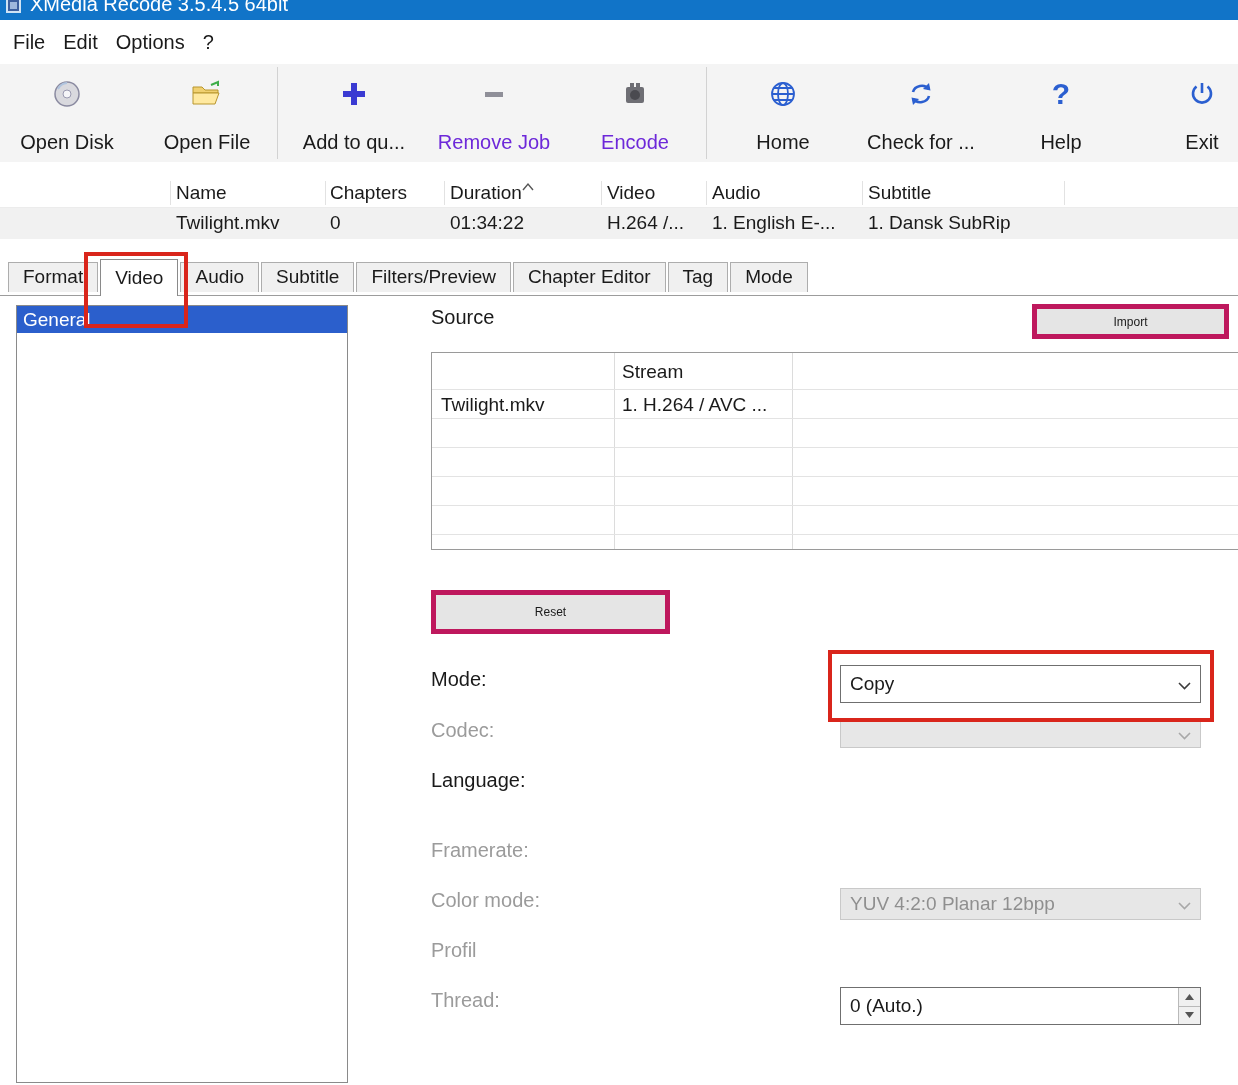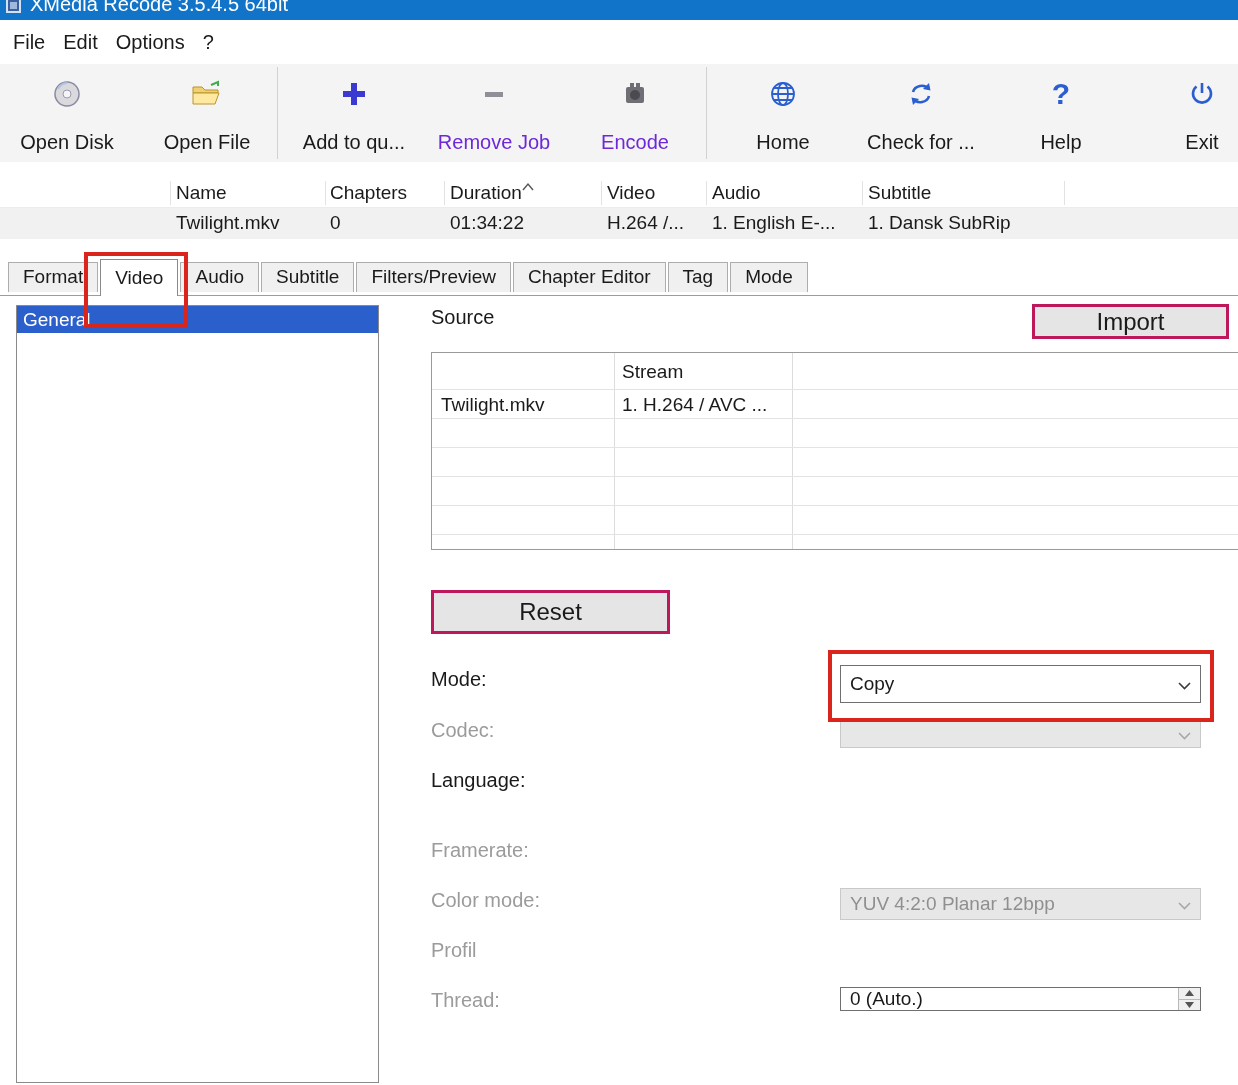--- a/index.html
+++ b/index.html
@@ -33,27 +33,27 @@
   .jl-row{position:absolute;top:30px;left:0;width:100%;height:31px;background:#f1f1f1}
   .jl-c{position:absolute;top:4px;white-space:nowrap}
   .sort-caret{position:absolute;left:521px;top:-4px}
 
   
   .tabstrip{position:absolute;top:258px;left:0;width:100%;height:38px;padding-left:8px;display:flex;align-items:center;background:#fff;border-bottom:1px solid #9c9c9c}
   .tab{position:relative;height:30px;padding:0 14px;display:flex;align-items:center;justify-content:center;font-size:19px;background:#f0f0f0;border:1px solid #adadad;border-bottom:none;margin-right:2px;white-space:nowrap}
   .tab.active{height:37px;background:#fff;border-color:#8a8a8a;margin-bottom:-1px;z-index:2}
 
   
-  .sidebar{position:absolute;left:16px;top:305px;width:363px;height:778px;border:1px solid #8a8a8a;background:#fff}
+  .sidebar{position:absolute;left:16px;top:305px;width:332px;height:778px;border:1px solid #8a8a8a;background:#fff}
   .sidebar-item{height:27px;display:flex;align-items:center;padding-left:6px;font-size:19px}
   .sidebar-item.selected{background:#2b5fcc;color:#fff}
 
   
   .source-label{position:absolute;left:431px;top:306px;font-size:20px}
-  .btn{background:#e5e5e5;border:3px solid #be185d;display:flex;align-items:center;justify-content:center;font-size:24px;cursor:default}
+  .btn{background:#e5e5e5;border:5px solid #be185d;display:flex;align-items:center;justify-content:center;font-size:12px;cursor:default}
   .import-btn{position:absolute;left:1032px;top:304px;width:197px;height:35px}
   .reset-btn{position:absolute;left:431px;top:590px;width:239px;height:44px}
 
   .stream-table{position:absolute;left:431px;top:352px;width:868px;height:198px;border:1px solid #9a9a9a;background:#fff;font-size:19px}
   .st-v{position:absolute;top:0;width:1px;height:100%;background:#dcdcdc}
   .st-h{position:absolute;left:0;width:100%;height:1px;background:#e3e3e3}
   .st-header-stream{position:absolute;left:190px;top:8px}
   .st-file{position:absolute;left:9px;top:41px}
   .st-stream{position:absolute;left:190px;top:41px}
 
@@ -273,21 +273,21 @@
   <div class="combo disabled" style="top:888px;height:32px">
     <span class="combo-value">YUV 4:2:0 Planar 12bpp</span>
     <span><svg width="13" height="8" viewBox="0 0 13 8" fill="none" stroke="#a8a8a8" stroke-width="1.6">
           <path d="M1 1 L6.5 6.5 L12 1"></path>
         </svg></span>
   </div>
 
   <span class="field-label disabled" style="top:939px">Profil</span>
 
   <span class="field-label disabled" style="top:989px">Thread:</span>
-  <div class="spinner" style="top:987px;height:24px">
+  <div class="spinner" style="top:987px;height:38px">
     <span class="spin-value">0 (Auto.)</span>
     <div class="spin-btns">
       <div class="spin-up">
           <svg width="9" height="6">
             <path d="M4.5 0 L9 6 H0 Z" fill="#555"></path>
           </svg>
         </div>
       <div class="spin-down">
           <svg width="9" height="6">
             <path d="M4.5 6 L0 0 H9 Z" fill="#555"></path>

